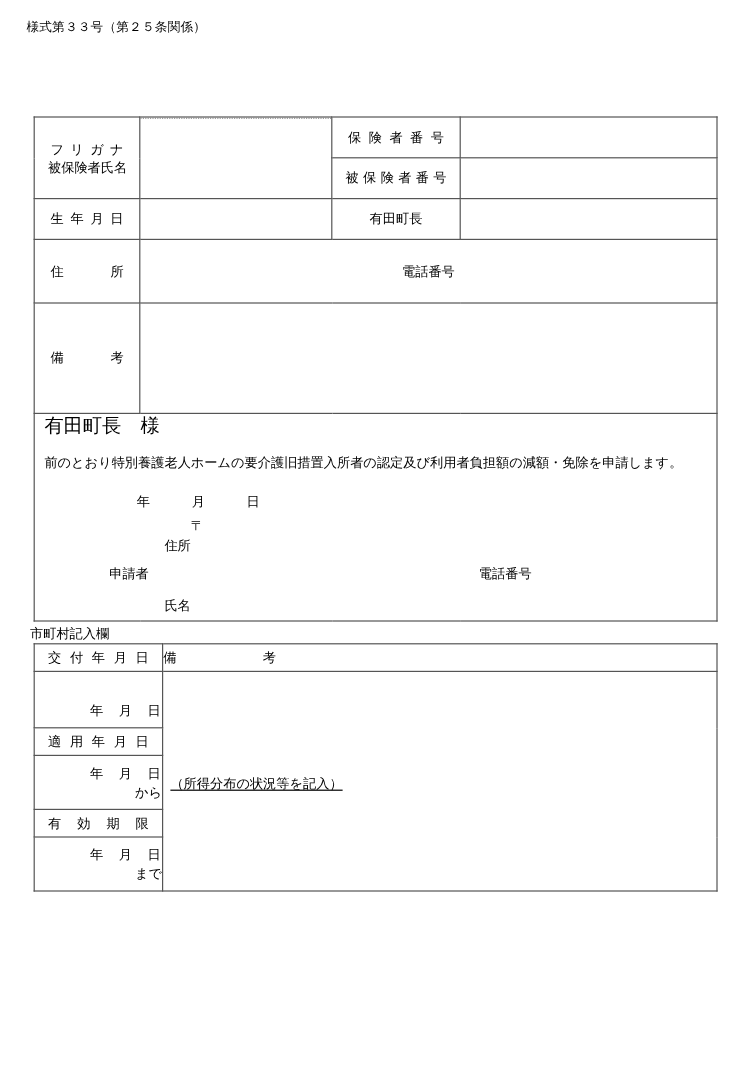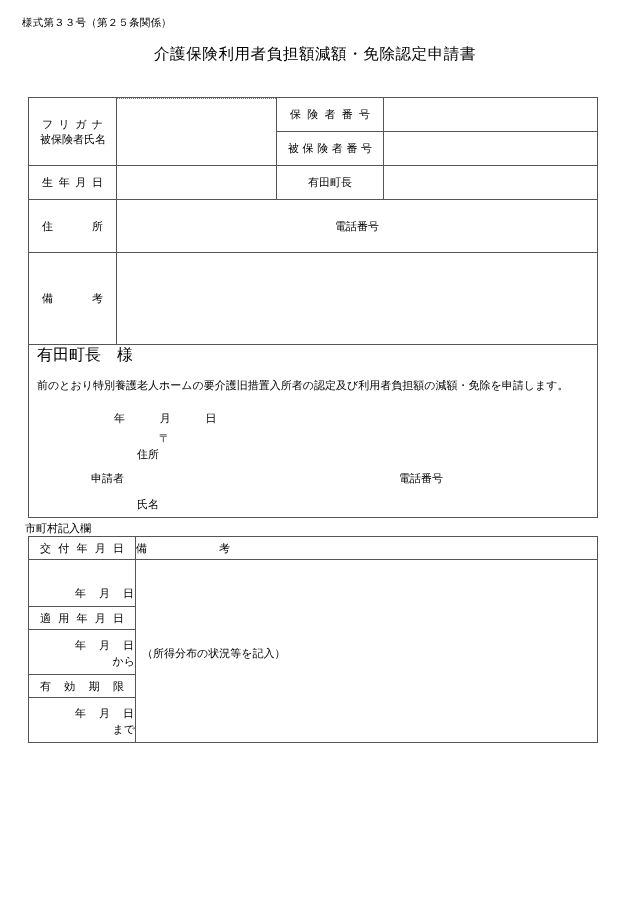--- a/index.html
+++ b/index.html
@@ -188,35 +188,35 @@
   }
   .bikou-head {
     text-align: left;
     white-space: nowrap;
   }
   .bikou-head span:first-child { margin-right: 72px; }
   .note-cell {
     vertical-align: top;
     padding: 5px 0 0 6px !important;
     font-size: 11px;
+    text-decoration: underline;
   }
   .date-line {
     text-align: right;
     padding-right: 10px;
     line-height: 1.45;
   }
   .date-line .d1 { letter-spacing: 1px; }
 </style>
 </head>
 <body>
 
 <div class="form-no">様式第３３号（第２５条関係）</div>
 
 <div class="title-block">
-  <div class="title-main">介護保険利用者負担額減額・免除認定申請書</div>
 </div>
 
 <table class="main-table">
   <colgroup>
     <col style="width:88px">
     <col style="width:160px">
     <col style="width:107px">
     <col style="width:214px">
   </colgroup>
 

